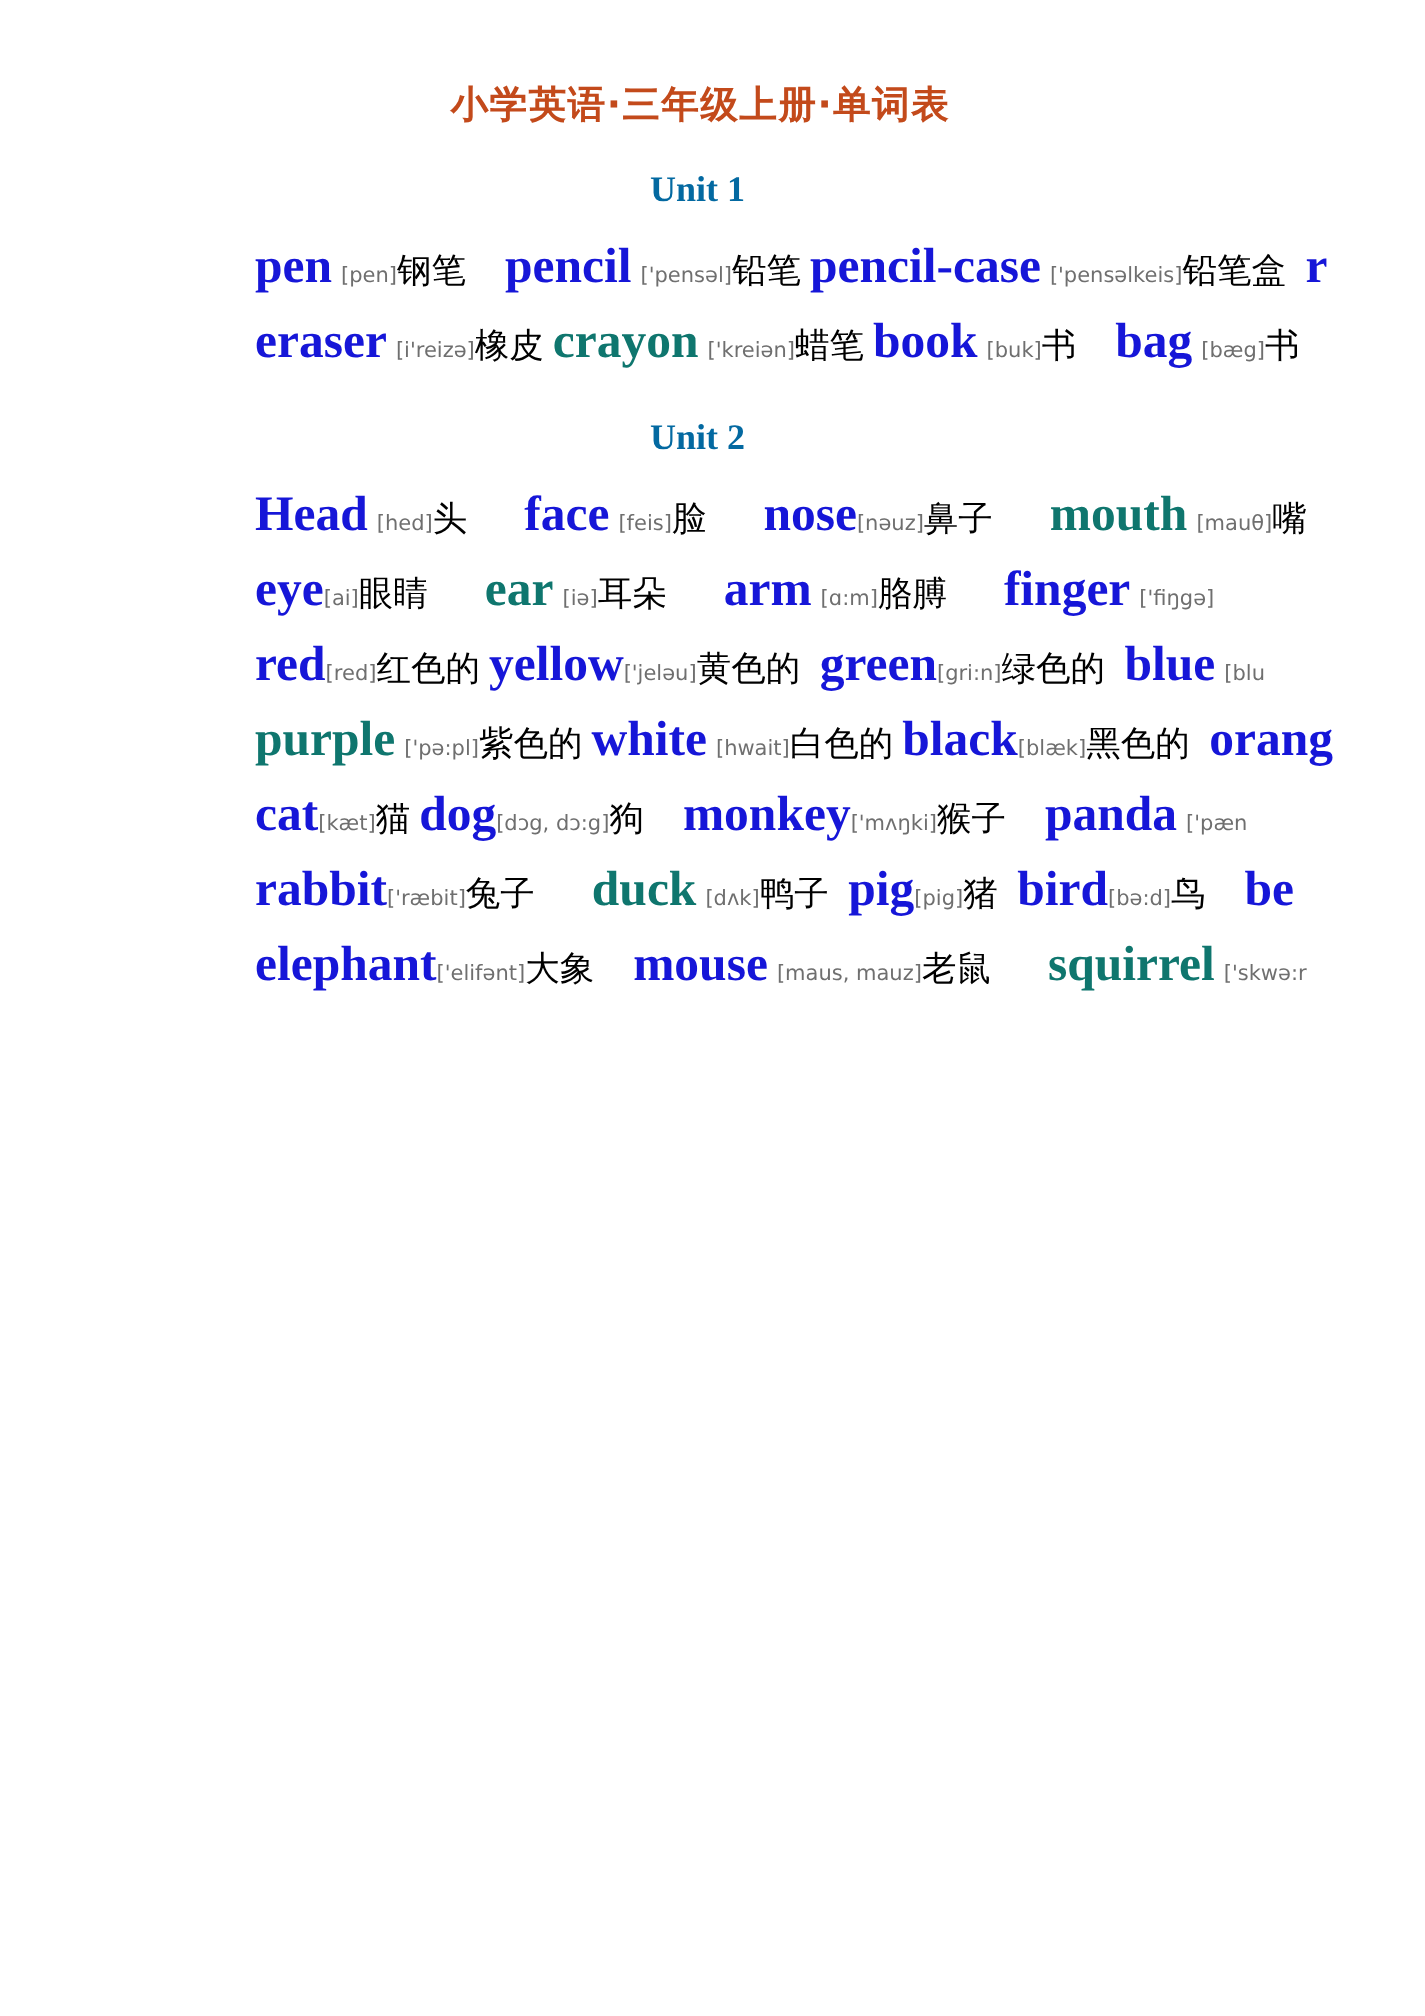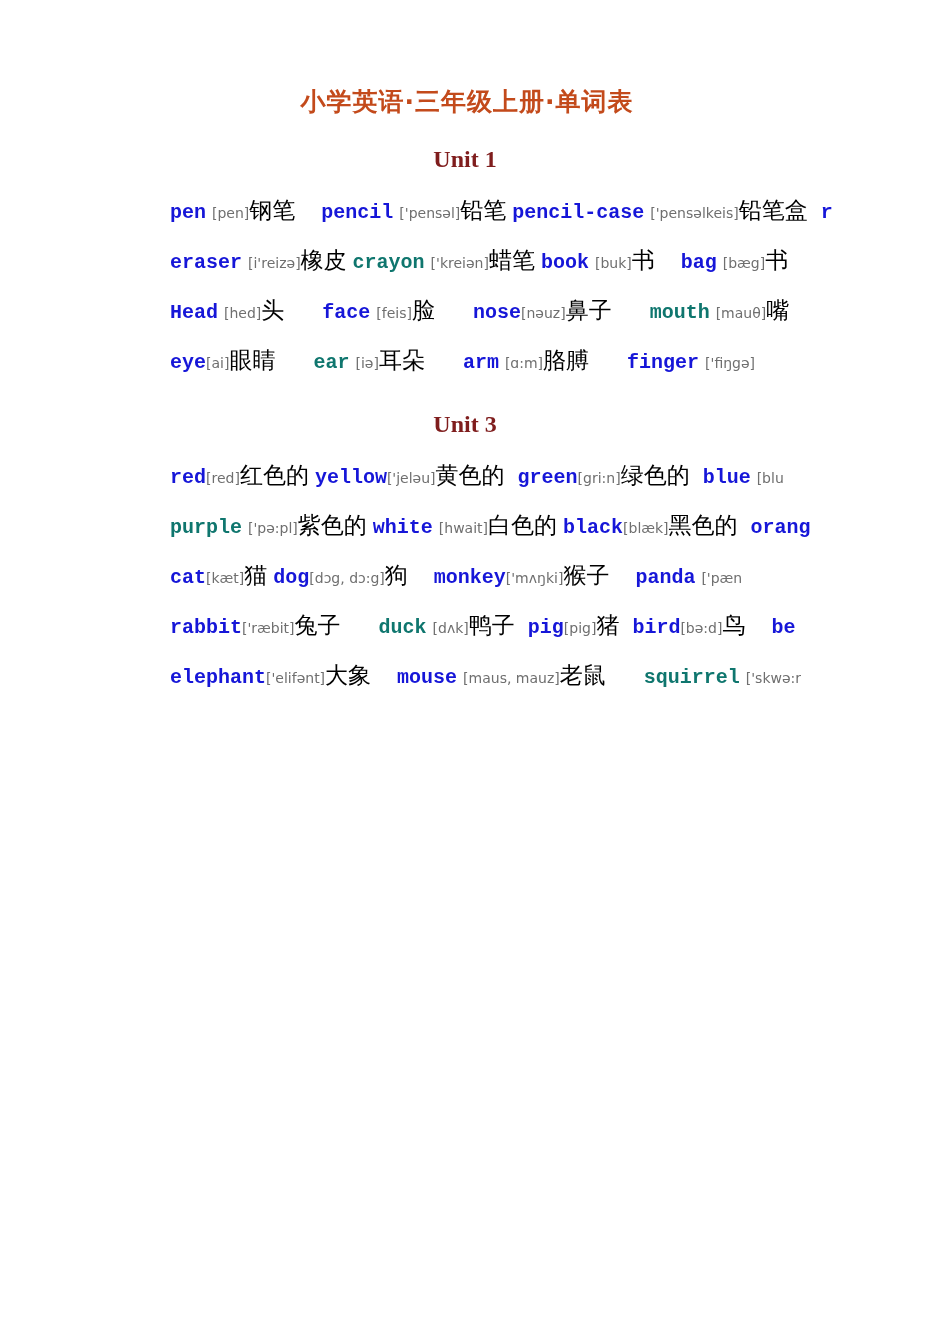--- a/index.html
+++ b/index.html
@@ -29,30 +29,30 @@
 
   
   .doc-title {
     text-align: center;
     color: #C34A1B;
     font-family: "DejaVu Sans", "Liberation Sans", sans-serif;
     font-weight: bold;
     font-size: 25px;
     letter-spacing: 1px;
     margin: 0;
-    padding-top: 88px;
+    padding-top: 56px;
     padding-right: 16px;
     line-height: 1.1;
     white-space: nowrap;
   }
 
   
   .unit-heading {
     text-align: center;
-    color: #7f1d1d;
+    color: #0369a1;
     font-family: "Liberation Serif", "DejaVu Serif", serif;
     font-weight: bold;
     font-size: 24px;
     margin: 0;
     padding-right: 20px;
     line-height: 1.0;
     white-space: nowrap;
   }
   .unit-1 { padding-top: 31px; padding-bottom: 14px; }
   .unit-n { padding-top: 27px; padding-bottom: 14px; }
@@ -61,23 +61,23 @@
   .word-line {
     margin: 0;
     padding: 0 0 0 170px;
     height: 50px;
     line-height: 50px;
     white-space: nowrap;
     overflow: hidden;
     font-size: 0;
   }
   .w {
-    font-family: Liberation Mono, monospace;
+    font-family: Liberation Serif, serif;
     font-weight: bold;
-    font-size: 20px;
+    font-size: 33px;
     vertical-align: baseline;
   }
   .w.blue  { color: #1616D8; }
   .w.black { color: #0f766e; }
 
   .ph {
     font-family: "DejaVu Sans", "Liberation Sans", sans-serif;
     font-size: 14px;
     color: #6F6F6F;
     vertical-align: baseline;
@@ -102,23 +102,23 @@
 
 <div class="page">
   <div class="content">
 
     <h1 class="doc-title">小学英语·三年级上册·单词表</h1>
 
     <div id="units-container">
         <h2 class="unit-heading unit-1">Unit 1</h2>
         <div class="word-line"><span class="w blue">pen</span><span class="sp sp-s"></span><span class="ph">[pen]</span><span class="cn">钢笔</span><span class="sp sp-l"></span><span class="w blue">pencil</span><span class="sp sp-s"></span><span class="ph">['pensəl]</span><span class="cn">铅笔</span><span class="sp sp-s"></span><span class="w blue">pencil-case</span><span class="sp sp-s"></span><span class="ph">['pensəlkeis]</span><span class="cn">铅笔盒</span><span class="sp sp-m"></span><span class="w blue">r</span></div>
         <div class="word-line"><span class="w blue">eraser</span><span class="sp sp-s"></span><span class="ph">[i'reizə]</span><span class="cn">橡皮</span><span class="sp sp-s"></span><span class="w black">crayon</span><span class="sp sp-s"></span><span class="ph">['kreiən]</span><span class="cn">蜡笔</span><span class="sp sp-s"></span><span class="w blue">book</span><span class="sp sp-s"></span><span class="ph">[buk]</span><span class="cn">书</span><span class="sp sp-l"></span><span class="w blue">bag</span><span class="sp sp-s"></span><span class="ph">[bæg]</span><span class="cn">书</span></div>
+        <h2 class="unit-heading unit-n">Unit 2</h2>
         <div class="word-line"><span class="w blue">Head</span><span class="sp sp-s"></span><span class="ph">[hed]</span><span class="cn">头</span><span class="sp sp-xl"></span><span class="w blue">face</span><span class="sp sp-s"></span><span class="ph">[feis]</span><span class="cn">脸</span><span class="sp sp-xl"></span><span class="w blue">nose</span><span class="ph">[nəuz]</span><span class="cn">鼻子</span><span class="sp sp-xl"></span><span class="w black">mouth</span><span class="sp sp-s"></span><span class="ph">[mauθ]</span><span class="cn">嘴</span></div>
         <div class="word-line"><span class="w blue">eye</span><span class="ph">[ai]</span><span class="cn">眼睛</span><span class="sp sp-xl"></span><span class="w black">ear</span><span class="sp sp-s"></span><span class="ph">[iə]</span><span class="cn">耳朵</span><span class="sp sp-xl"></span><span class="w blue">arm</span><span class="sp sp-s"></span><span class="ph">[ɑ:m]</span><span class="cn">胳膊</span><span class="sp sp-xl"></span><span class="w blue">finger</span><span class="sp sp-s"></span><span class="ph">['fiŋgə]</span></div>
-        <h2 class="unit-heading unit-n">Unit 3</h2>
         <div class="word-line"><span class="w blue">red</span><span class="ph">[red]</span><span class="cn">红色的</span><span class="sp sp-s"></span><span class="w blue">yellow</span><span class="ph">['jeləu]</span><span class="cn">黄色的</span><span class="sp sp-m"></span><span class="w blue">green</span><span class="ph">[gri:n]</span><span class="cn">绿色的</span><span class="sp sp-m"></span><span class="w blue">blue</span><span class="sp sp-s"></span><span class="ph">[blu</span></div>
         <div class="word-line"><span class="w black">purple</span><span class="sp sp-s"></span><span class="ph">['pə:pl]</span><span class="cn">紫色的</span><span class="sp sp-s"></span><span class="w blue">white</span><span class="sp sp-s"></span><span class="ph">[hwait]</span><span class="cn">白色的</span><span class="sp sp-s"></span><span class="w blue">black</span><span class="ph">[blæk]</span><span class="cn">黑色的</span><span class="sp sp-m"></span><span class="w blue">orang</span></div>
         <div class="word-line"><span class="w blue">cat</span><span class="ph">[kæt]</span><span class="cn">猫</span><span class="sp sp-s"></span><span class="w blue">dog</span><span class="ph">[dɔg, dɔ:g]</span><span class="cn">狗</span><span class="sp sp-l"></span><span class="w blue">monkey</span><span class="ph">['mʌŋki]</span><span class="cn">猴子</span><span class="sp sp-l"></span><span class="w blue">panda</span><span class="sp sp-s"></span><span class="ph">['pæn</span></div>
         <div class="word-line"><span class="w blue">rabbit</span><span class="ph">['ræbit]</span><span class="cn">兔子</span><span class="sp sp-xl"></span><span class="w black">duck</span><span class="sp sp-s"></span><span class="ph">[dʌk]</span><span class="cn">鸭子</span><span class="sp sp-m"></span><span class="w blue">pig</span><span class="ph">[pig]</span><span class="cn">猪</span><span class="sp sp-m"></span><span class="w blue">bird</span><span class="ph">[bə:d]</span><span class="cn">鸟</span><span class="sp sp-l"></span><span class="w blue">be</span></div>
         <div class="word-line"><span class="w blue">elephant</span><span class="ph">['elifənt]</span><span class="cn">大象</span><span class="sp sp-l"></span><span class="w blue">mouse</span><span class="sp sp-s"></span><span class="ph">[maus, mauz]</span><span class="cn">老鼠</span><span class="sp sp-xl"></span><span class="w black">squirrel</span><span class="sp sp-s"></span><span class="ph">['skwə:r</span></div>
       </div>
 
   </div>
 </div>
 

